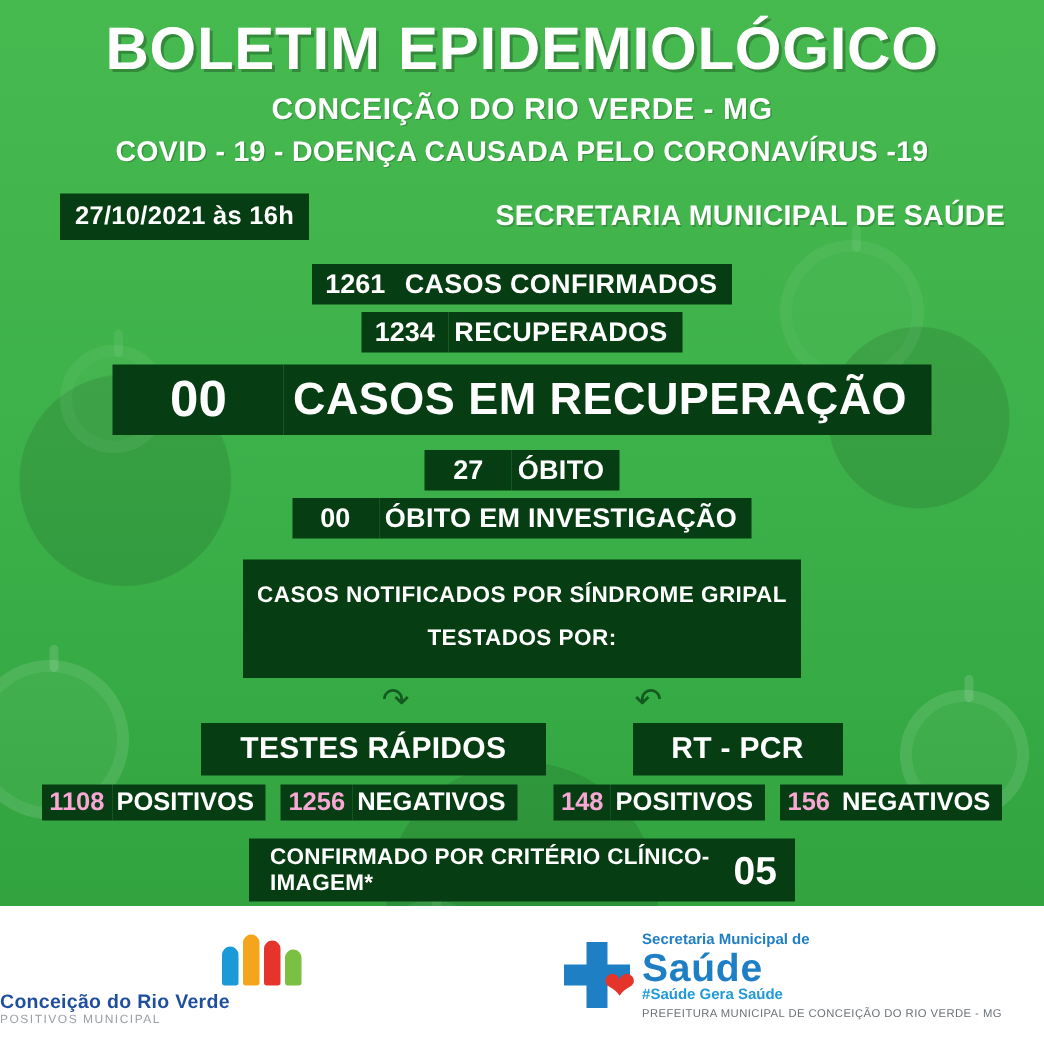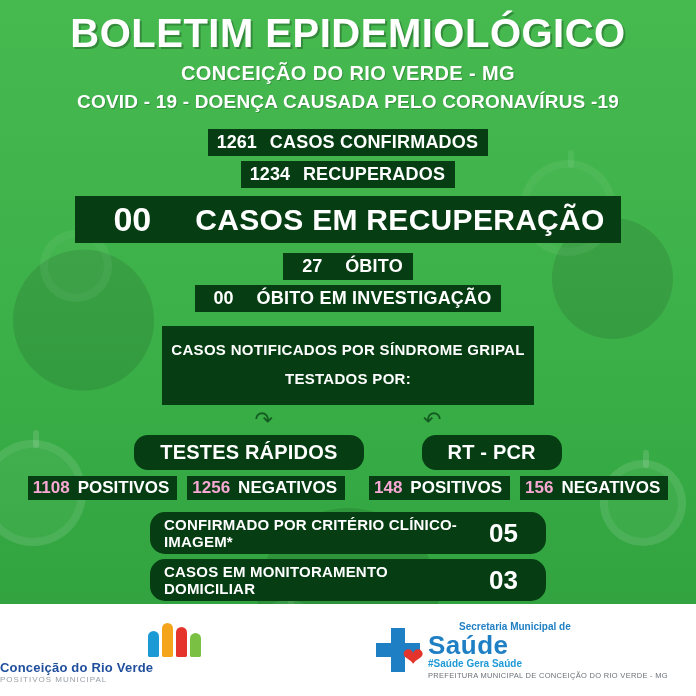--- a/index.html
+++ b/index.html
@@ -198,21 +198,20 @@
     margin-top: 2px;
   }
   .test-title {
     background: #063d13;
     color: #ffffff;
     font-size: 20px;
     font-weight: bold;
     padding: 6px 26px;
     text-align: center;
     letter-spacing: 0.2px;
-    border-radius: 14px;
   }
   .results {
     position: relative;
     z-index: 3;
     display: flex;
     justify-content: center;
     align-items: center;
     gap: 0;
     margin-top: 6px;
     padding: 0 12px;
@@ -241,29 +240,28 @@
   }
   .res-gap-sm { width: 10px; }
   .res-gap-lg { width: 24px; }
 
   .bottom-bars {
     position: relative;
     z-index: 3;
     margin-top: 12px;
   }
   .bar {
-    width: 396px;
+    width: 364px;
     margin: 0 auto 5px auto;
     background: #063d13;
     display: flex;
     align-items: center;
     justify-content: space-between;
-    padding: 4px 22px 4px 14px;
+    padding: 4px 6px 4px 14px;
     box-sizing: border-box;
-    border-radius: 15px;
   }
   .bar-label {
     color: #ffffff;
     font-size: 15px;
     font-weight: bold;
     letter-spacing: 0.2px;
   }
   .bar-value {
     color: #ffffff;
     font-size: 26px;
@@ -351,21 +349,20 @@
     right: -4px;
     bottom: 2px;
     color: #e4342c;
     font-size: 26px;
     line-height: 1;
   }
   .right-text .t1 {
     color: #1f7fc4;
     font-size: 10px;
     font-weight: bold;
-    margin-left: 31px;
   }
   .right-text .t2 {
     color: #1f7fc4;
     font-size: 26px;
     font-weight: bold;
     line-height: 1;
     letter-spacing: .5px;
   }
   .right-text .t3 {
     color: #1f9ad6;
@@ -389,20 +386,24 @@
   <div class="virus v3"></div>
   <div class="virus v4"></div>
   <div class="virus v5"></div>
 
   <div class="header">
     <div class="title">BOLETIM EPIDEMIOLÓGICO</div>
     <div class="subtitle1">CONCEIÇÃO DO RIO VERDE - MG</div>
     <div class="subtitle2">COVID - 19 - DOENÇA CAUSADA PELO CORONAVÍRUS -19</div>
   </div>
 
+  <div class="meta-row">
+    <div class="date-badge">27/10/2021 às 16h</div>
+    <div class="secretaria">SECRETARIA MUNICIPAL DE SAÚDE</div>
+  </div>
 
   <div class="stats">
 
     <div class="stat-line row-sm">
       <div class="num-box">1261</div>
       <div class="lbl-box">CASOS CONFIRMADOS</div>
     </div>
 
     <div class="stat-line row-sm">
       <div class="num-box">1234</div>

